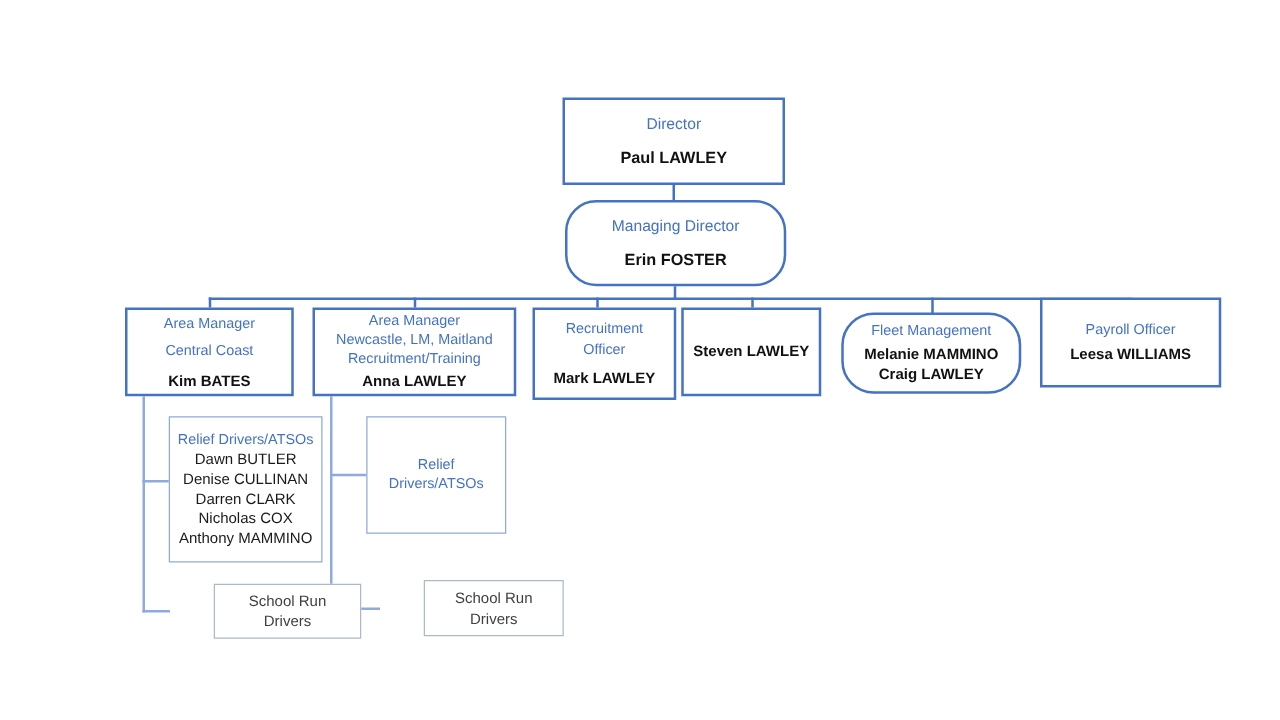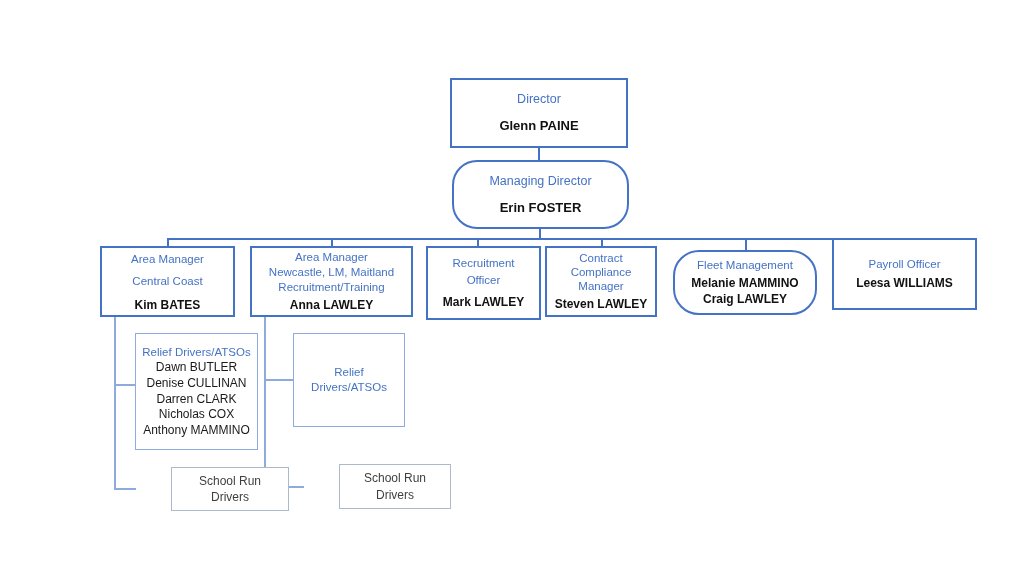--- a/index.html
+++ b/index.html
@@ -61,21 +61,21 @@
 
   <div class="edge s v" style="left:114px;top:317px;height:173px;"></div>
   <div class="edge s h" style="left:114px;top:384px;width:22px;"></div>
   <div class="edge s h" style="left:114px;top:488px;width:22px;"></div>
   <div class="edge s v" style="left:264px;top:317px;height:171px;"></div>
   <div class="edge s h" style="left:264px;top:379px;width:30px;"></div>
   <div class="edge s h" style="left:264px;top:486px;width:40px;"></div>
 
   <div class="node primary lg" style="left:450px;top:78px;width:178px;height:70px;">
     <div class="role">Director</div>
-    <div class="names">Glenn PAINE</div>
+    <div class="names">Paul LAWLEY</div>
   </div>
 
   <div class="node primary lg" style="left:452px;top:160px;width:177px;height:69px;border-radius:25px;">
     <div class="role">Managing Director</div>
     <div class="names">Erin FOSTER</div>
   </div>
 
   <div class="node primary loose" style="left:100px;top:246px;width:135px;height:71px;">
     <div class="role">Area Manager
 Central Coast</div>
@@ -89,23 +89,20 @@
     <div class="names">Anna LAWLEY</div>
   </div>
 
   <div class="node primary" style="left:426px;top:246px;width:115px;height:74px;">
     <div class="role">Recruitment
 Officer</div>
     <div class="names">Mark LAWLEY</div>
   </div>
 
   <div class="node primary" style="left:545px;top:246px;width:112px;height:71px;gap:2px;">
-    <div class="role" style="line-height:1.25;">Contract
-Compliance
-Manager</div>
     <div class="names">Steven LAWLEY</div>
   </div>
 
   <div class="node primary" style="left:673px;top:250px;width:144px;height:65px;gap:1px;border-radius:26px;">
     <div class="role">Fleet Management</div>
     <div class="names">Melanie MAMMINO
 Craig LAWLEY</div>
   </div>
 
   <div class="node primary" style="left:832px;top:238px;width:145px;height:72px;gap:2px;">

